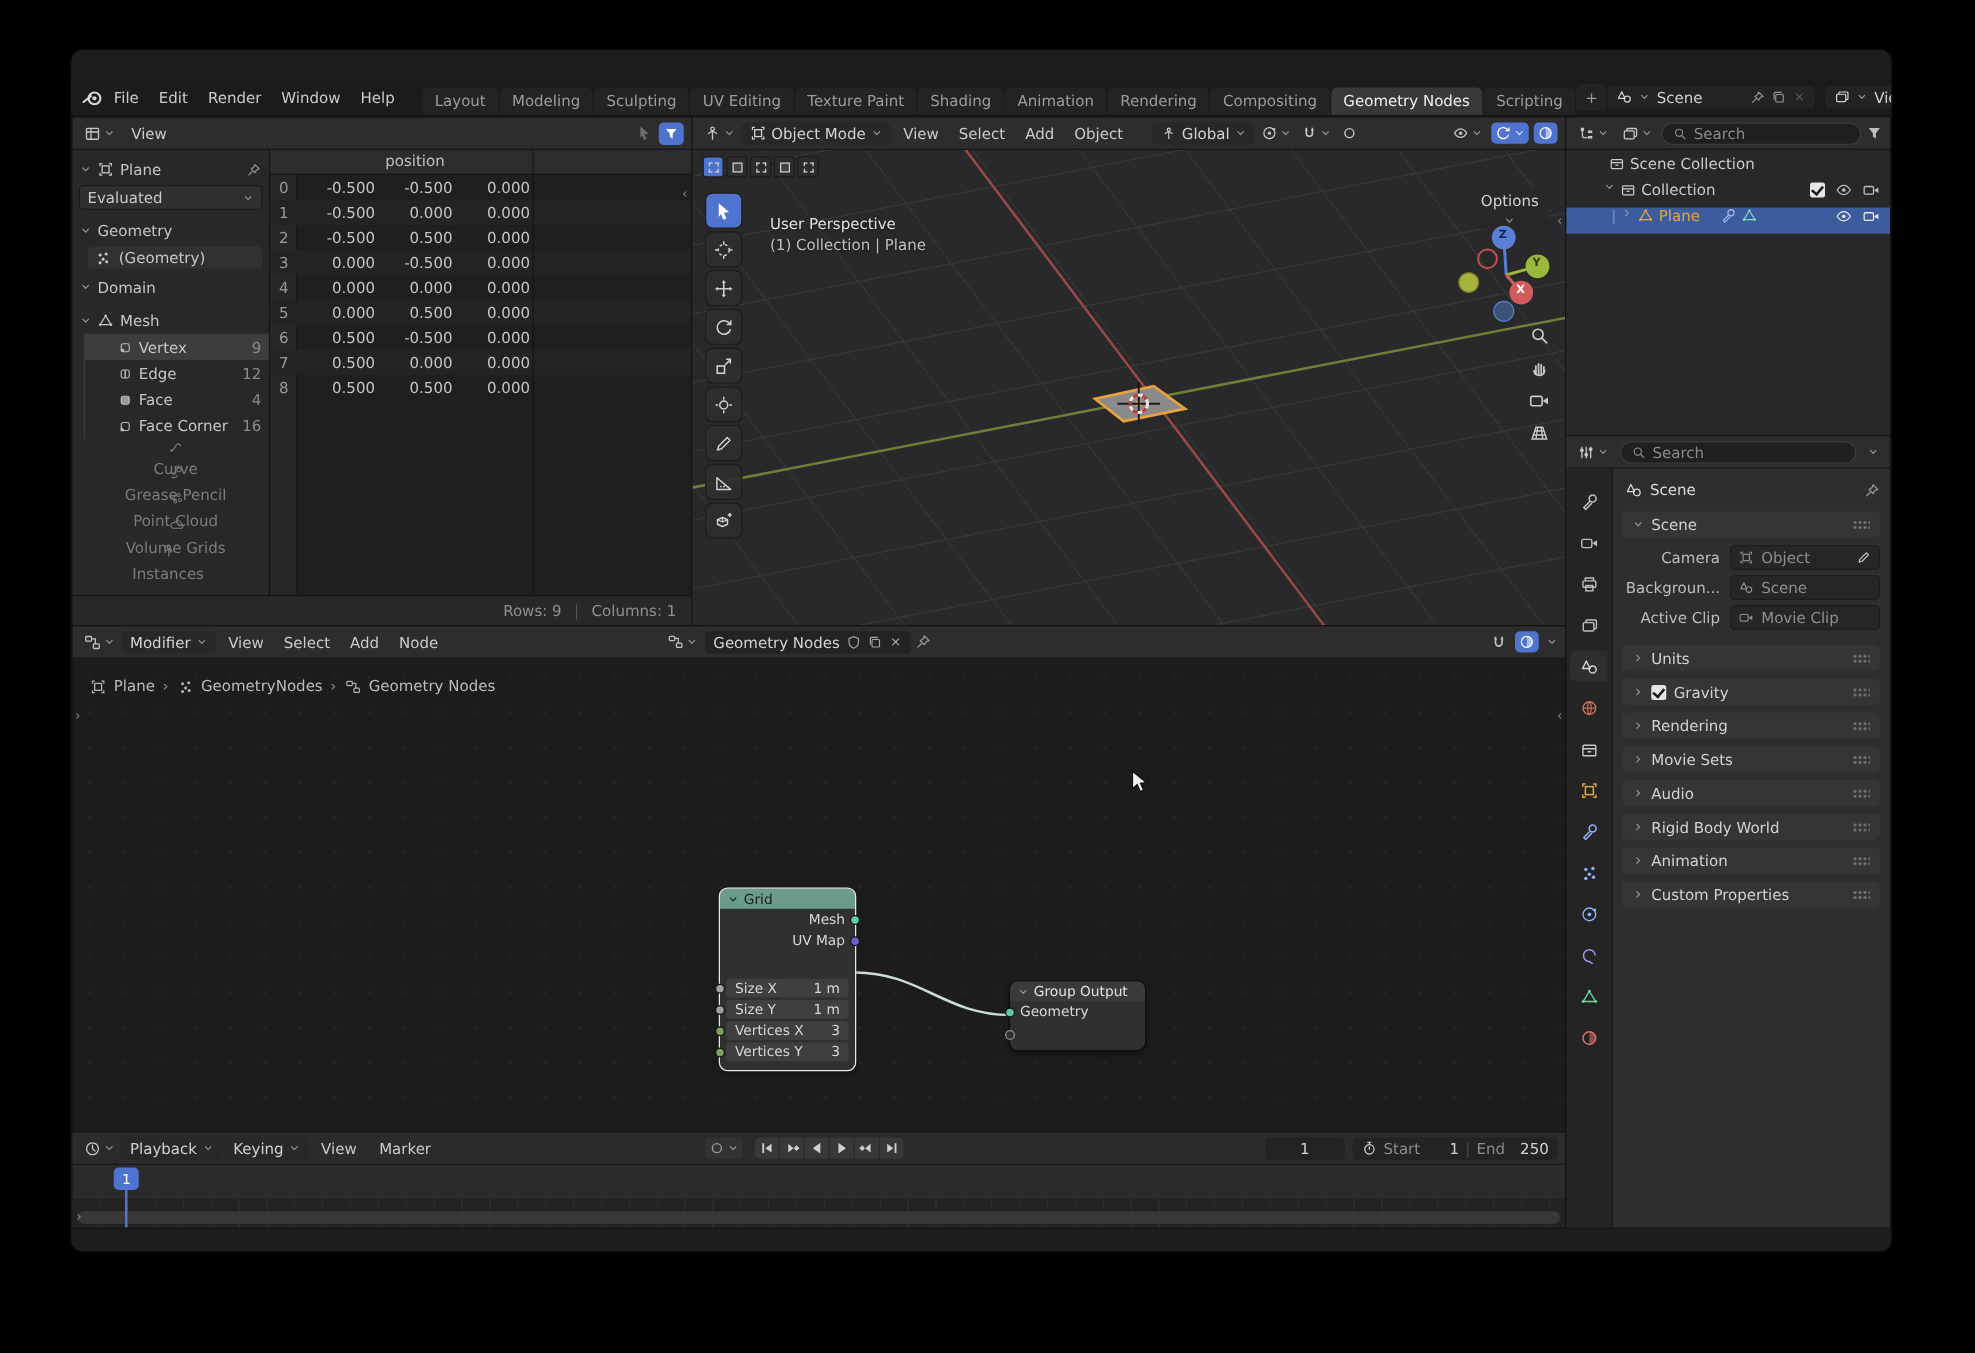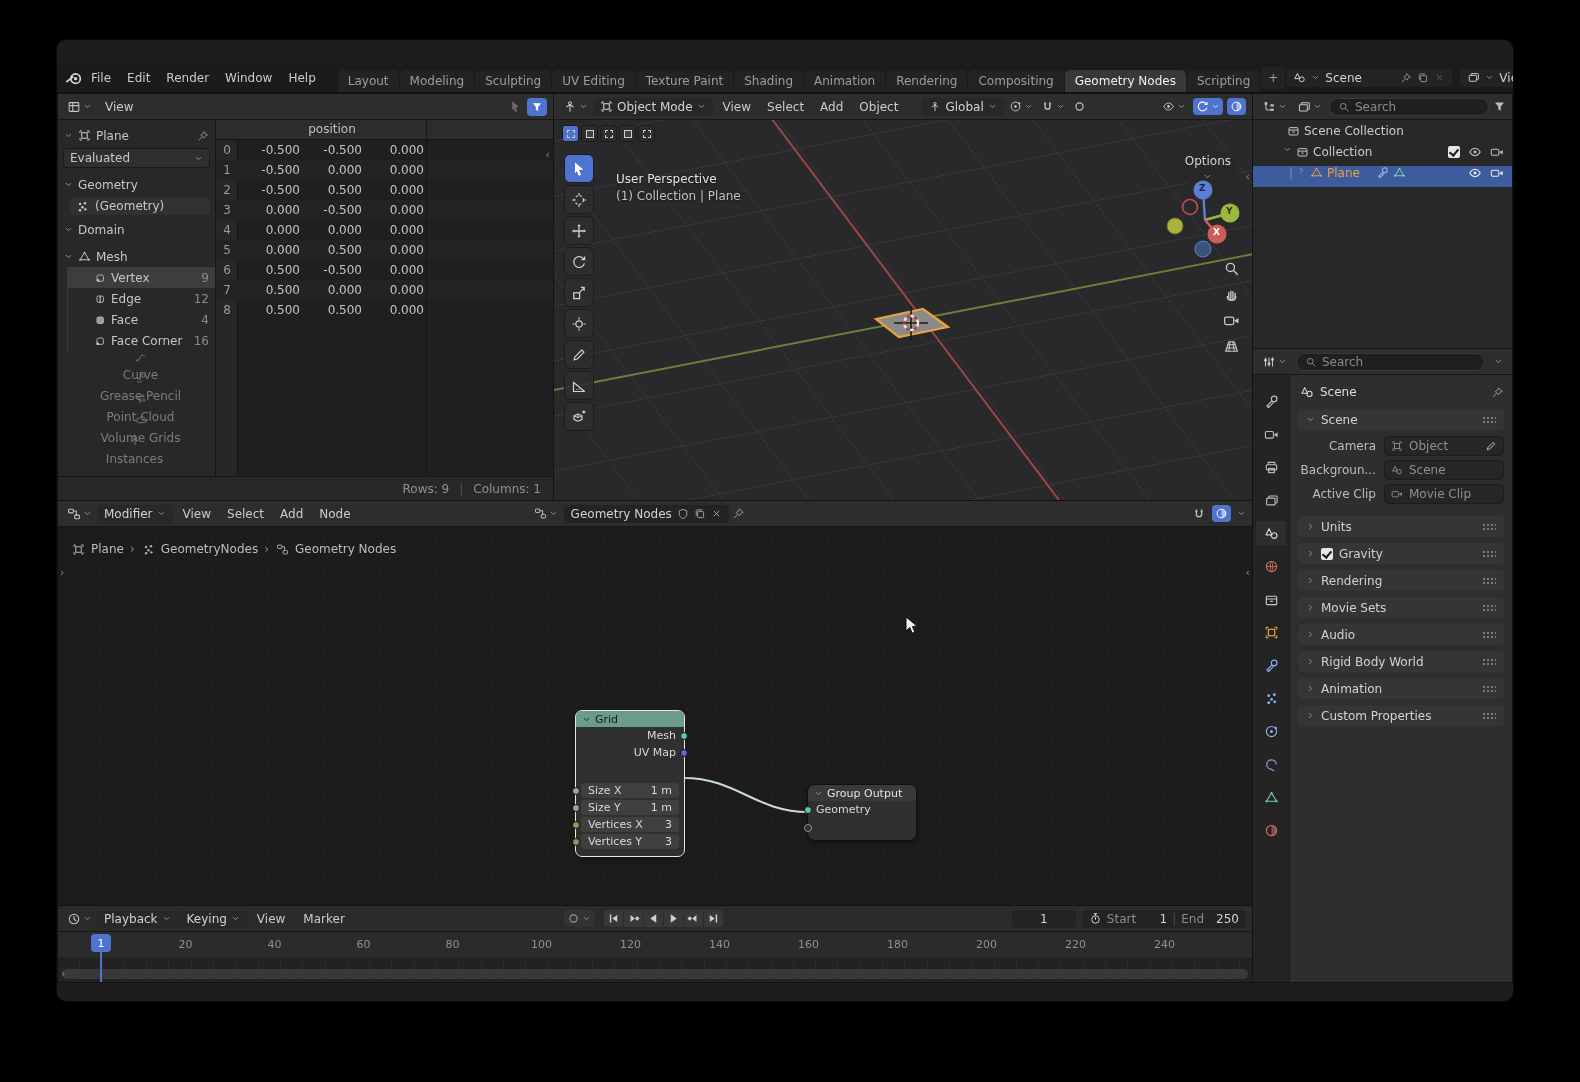--- a/index.html
+++ b/index.html
@@ -1440,35 +1440,20 @@
                 <use href="#i-stopwatch"></use>
               </svg>
           <span class="dim">Start</span>
           <span style="min-width:26px;text-align:right">1</span>
           <span style="color:#4a4a4a">|</span>
           <span class="dim">End</span>
           <span style="min-width:30px;text-align:right">250</span>
         </span>
       </span>
     </div>
-    <div id="tl-ruler">
-
-    <span class="tl-tick" style="--v: 20;">20</span>
-          <span class="tl-tick" style="--v: 40;">40</span>
-          <span class="tl-tick" style="--v: 60;">60</span>
-          <span class="tl-tick" style="--v: 80;">80</span>
-          <span class="tl-tick" style="--v: 100;">100</span>
-          <span class="tl-tick" style="--v: 120;">120</span>
-          <span class="tl-tick" style="--v: 140;">140</span>
-          <span class="tl-tick" style="--v: 160;">160</span>
-          <span class="tl-tick" style="--v: 180;">180</span>
-          <span class="tl-tick" style="--v: 200;">200</span>
-          <span class="tl-tick" style="--v: 220;">220</span>
-          <span class="tl-tick" style="--v: 240;">240</span>
-        </div>
     <div id="tl-track">
       <div id="tl-scroll"></div>
     </div>
     <div id="tl-playhead" style="--v: 1;">1</div>
     <div id="tl-phline" style="--v: 1;"></div>
     <span style="position:absolute;left:3px;bottom:2px;color:#8a8a8a;font-size:11px">›</span>
   </div>
 
 
 </div>

